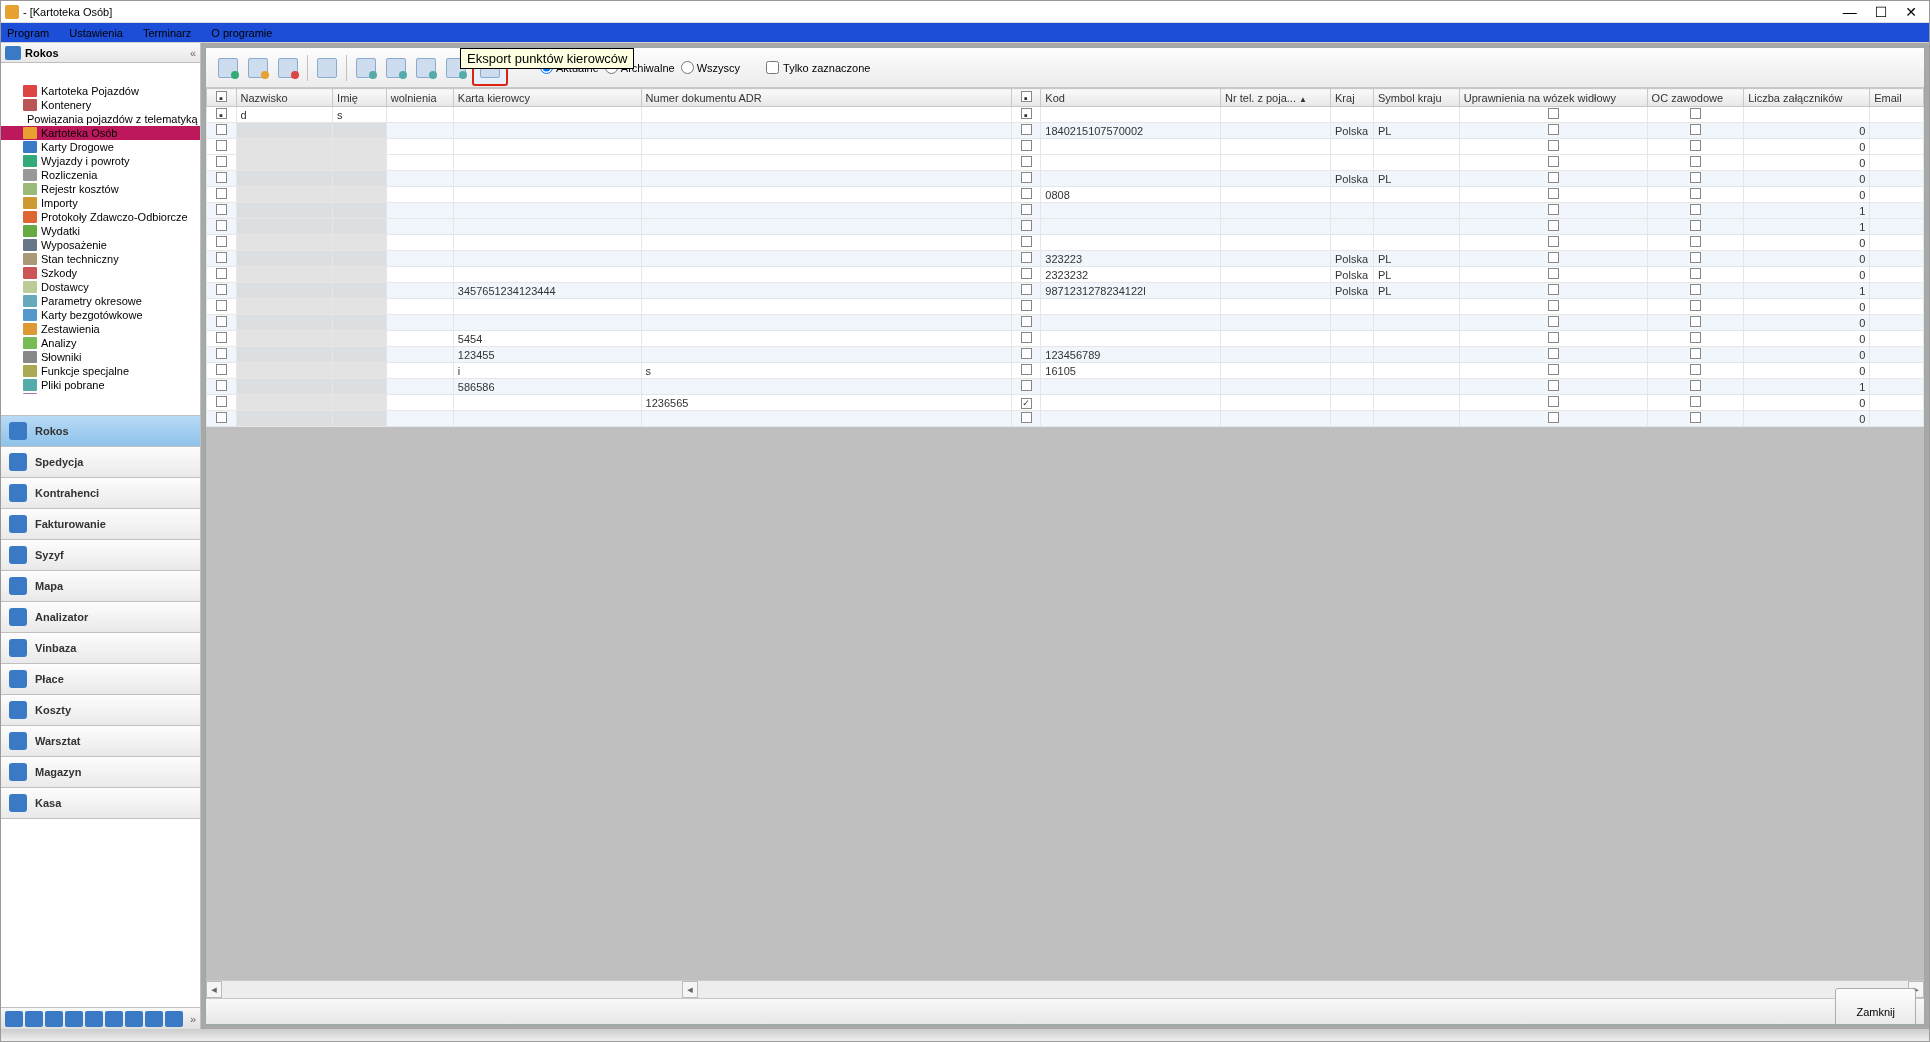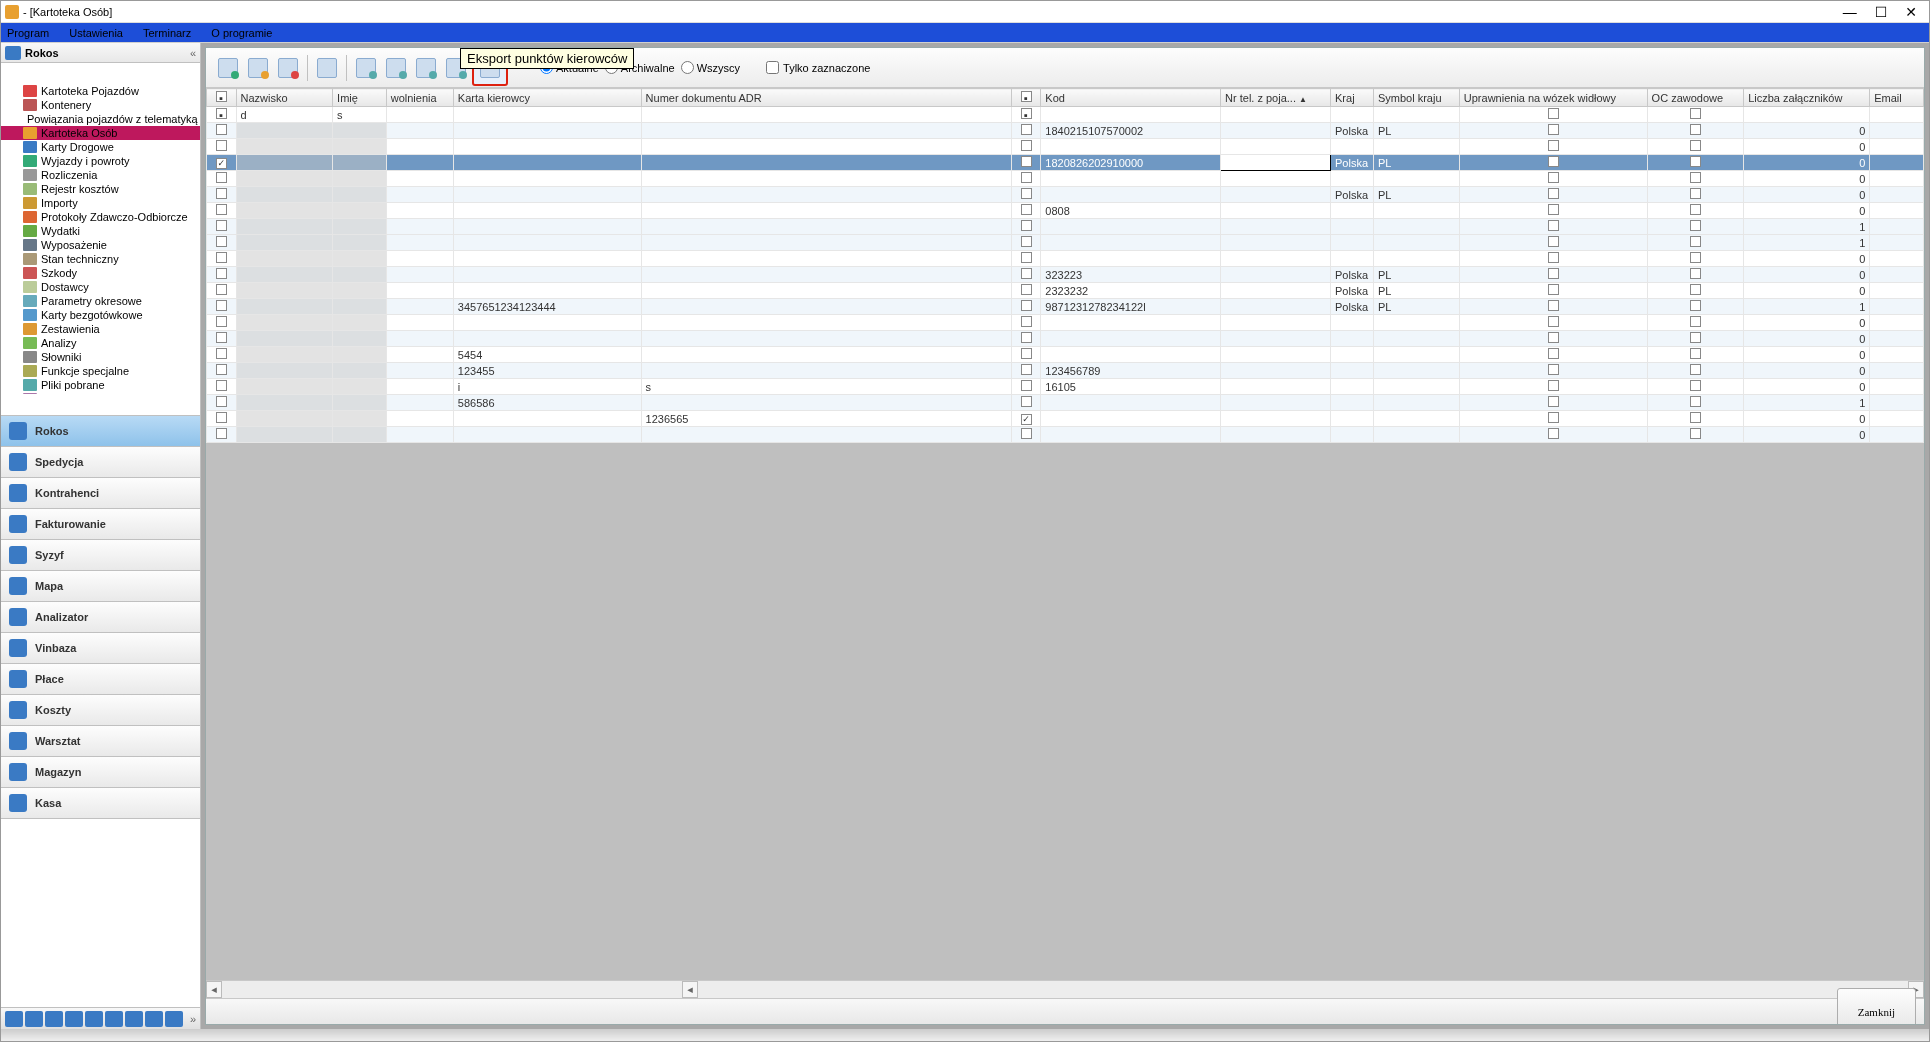--- a/index.html
+++ b/index.html
@@ -82,21 +82,21 @@
 .grid .chk.on::after { content:'✓'; font-size:9px; line-height:9px; color:#333; display:block; text-align:center; }
 .grid .ralign { text-align: right; }
 .blur-cell { position: relative; }
 .blur-cell::after { content:''; position:absolute; inset:0; background:rgba(200,200,200,0.5); backdrop-filter: blur(1px); }
 .grid-empty { flex:1; background:#bfbfbf; }
 .hscroll-area { height:18px; background:#ededed; display:flex; border-top:1px solid #c8c8c8;}
 .hscroll-area .sbtn{width:16px; border:1px solid #bbb; background:#f5f5f5; text-align:center; line-height:14px; color:#666; cursor:pointer;}
 .hscroll-area .track{flex:1; background:#ededed;}
 .hscroll-area .gap{width:460px;}
 .footer { height: 26px; background: linear-gradient(#f8f8f8,#e8e8e8); border-top: 1px solid #c8c8c8; display: flex; align-items: center; justify-content: flex-end; padding: 0 8px; }
-.btn-close { padding: 17px 20px; background: linear-gradient(#fdfdfd,#e4e4e4); border: 1px solid #adadad; border-radius: 3px; cursor: pointer; font-family: Liberation Serif, serif; }
+.btn-close { padding: 17px 20px; background: linear-gradient(#fdfdfd,#e4e4e4); border: 1px solid #adadad; border-radius: 3px; cursor: pointer; }
 .shadow-bottom{height:12px;background:linear-gradient(rgba(0,0,0,0.15),transparent);}
 input[type=radio],input[type=checkbox]{cursor:pointer;}
 </style>
 </head>
 <body>
 
 <div class="window">
   <div class="titlebar">
     <span class="icon-app"></span>
     <span class="titlebar-title"> - [Kartoteka Osób]</span>
@@ -424,37 +424,20 @@
                   <td class="col-chk"><span class="chk"></span></td>
                   <td></td>
                   <td></td>
                   <td></td>
                   <td></td>
                   <td class="col-chk"><span class="chk"></span></td>
                   <td class="col-chk"><span class="chk"></span></td>
                   <td class="ralign">0</td>
                   <td></td>
                 </tr>
-                <tr class="selrow even">
-                  <td class="col-chk"><span class="chk on"></span></td>
-                  <td class="blur-cell"></td>
-                  <td class="blur-cell"></td>
-                  <td></td>
-                  <td></td>
-                  <td></td>
-                  <td class="col-chk"><span class="chk"></span></td>
-                  <td>1820826202910000</td>
-                  <td class="editcell"></td>
-                  <td>Polska</td>
-                  <td>PL</td>
-                  <td class="col-chk"><span class="chk"></span></td>
-                  <td class="col-chk"><span class="chk"></span></td>
-                  <td class="ralign">0</td>
-                  <td></td>
-                </tr>
                 <tr class="odd">
                   <td class="col-chk"><span class="chk"></span></td>
                   <td class="blur-cell"></td>
                   <td class="blur-cell"></td>
                   <td></td>
                   <td></td>
                   <td></td>
                   <td class="col-chk"><span class="chk"></span></td>
                   <td></td>
                   <td></td>

